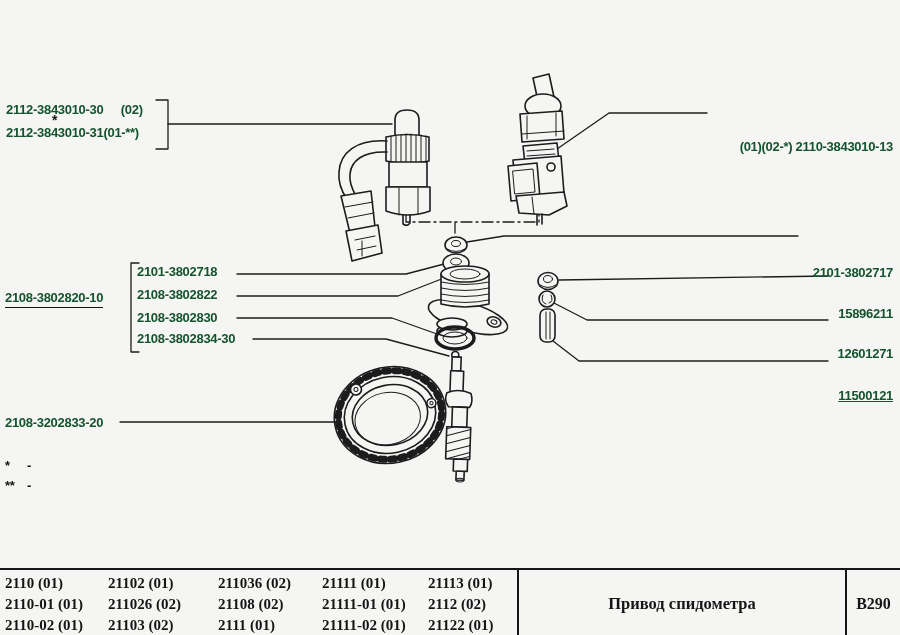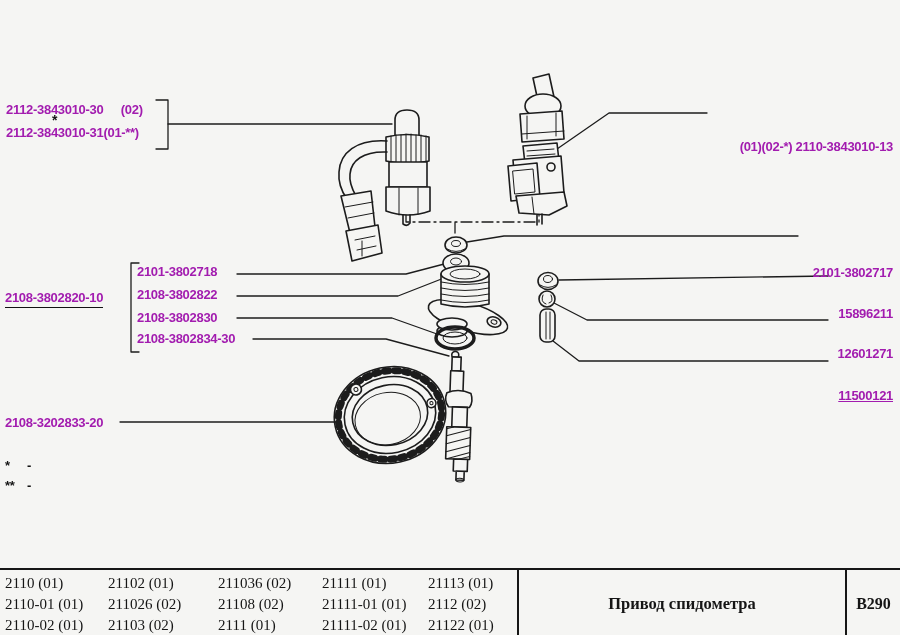--- a/index.html
+++ b/index.html
@@ -11,38 +11,38 @@
   }
   #art{position:absolute;left:0;top:0;}
   #art *{stroke:#1c1c1c; stroke-linecap:round; stroke-linejoin:round;}
   #art .ln{fill:none; stroke-width:1.3;}
   #art .dr{fill:none; stroke-width:1.6;}
   #art .solid{fill:#f5f5f3; stroke-width:1.6;}
   #art .thin{fill:none; stroke-width:1;}
   #art .thick{fill:none; stroke-width:3.5;}
   .lbl{
     position:absolute; font-weight:700; font-size:13px; line-height:14px;
-    letter-spacing:-0.3px; white-space:nowrap; color:#a21caf;
+    letter-spacing:-0.3px; white-space:nowrap; color:#14532d;
   }
   .lbl.right{text-align:right;margin-top:36px;}
   .underline{border-bottom:1.5px solid #111; padding-bottom:2px;}
   .fn-row{position:absolute; display:flex; font-weight:700; font-size:13px; letter-spacing:-0.2px;}
   .fn-mark{width:22px;}
   .fn-sep{width:16px; text-align:left;}
   
   #table{
     position:absolute; left:0; top:568px; width:900px; height:67px;
     border-top:2px solid #161616;
     font-family:"Liberation Serif", serif; font-size:15px;
   }
   .vline{position:absolute; top:0; width:2px; height:67px; background:#161616;}
   #models{
     position:absolute; left:5px; top:3px;
     display:grid; grid-template-columns:103px 110px 104px 106px 84px;
-    grid-auto-rows:21px; align-items:center;
+    grid-auto-rows:21px; align-items:center;font-weight:bold;
   }
   .mcell{white-space:nowrap;}
   #table-title{
     position:absolute; left:519px; top:0; width:326px; height:67px;
     display:flex; align-items:center; justify-content:center;
     font-weight:700; font-size:16.5px;
   }
   #table-code{
     position:absolute; left:847px; top:0; width:53px; height:67px;
     display:flex; align-items:center; justify-content:center;

